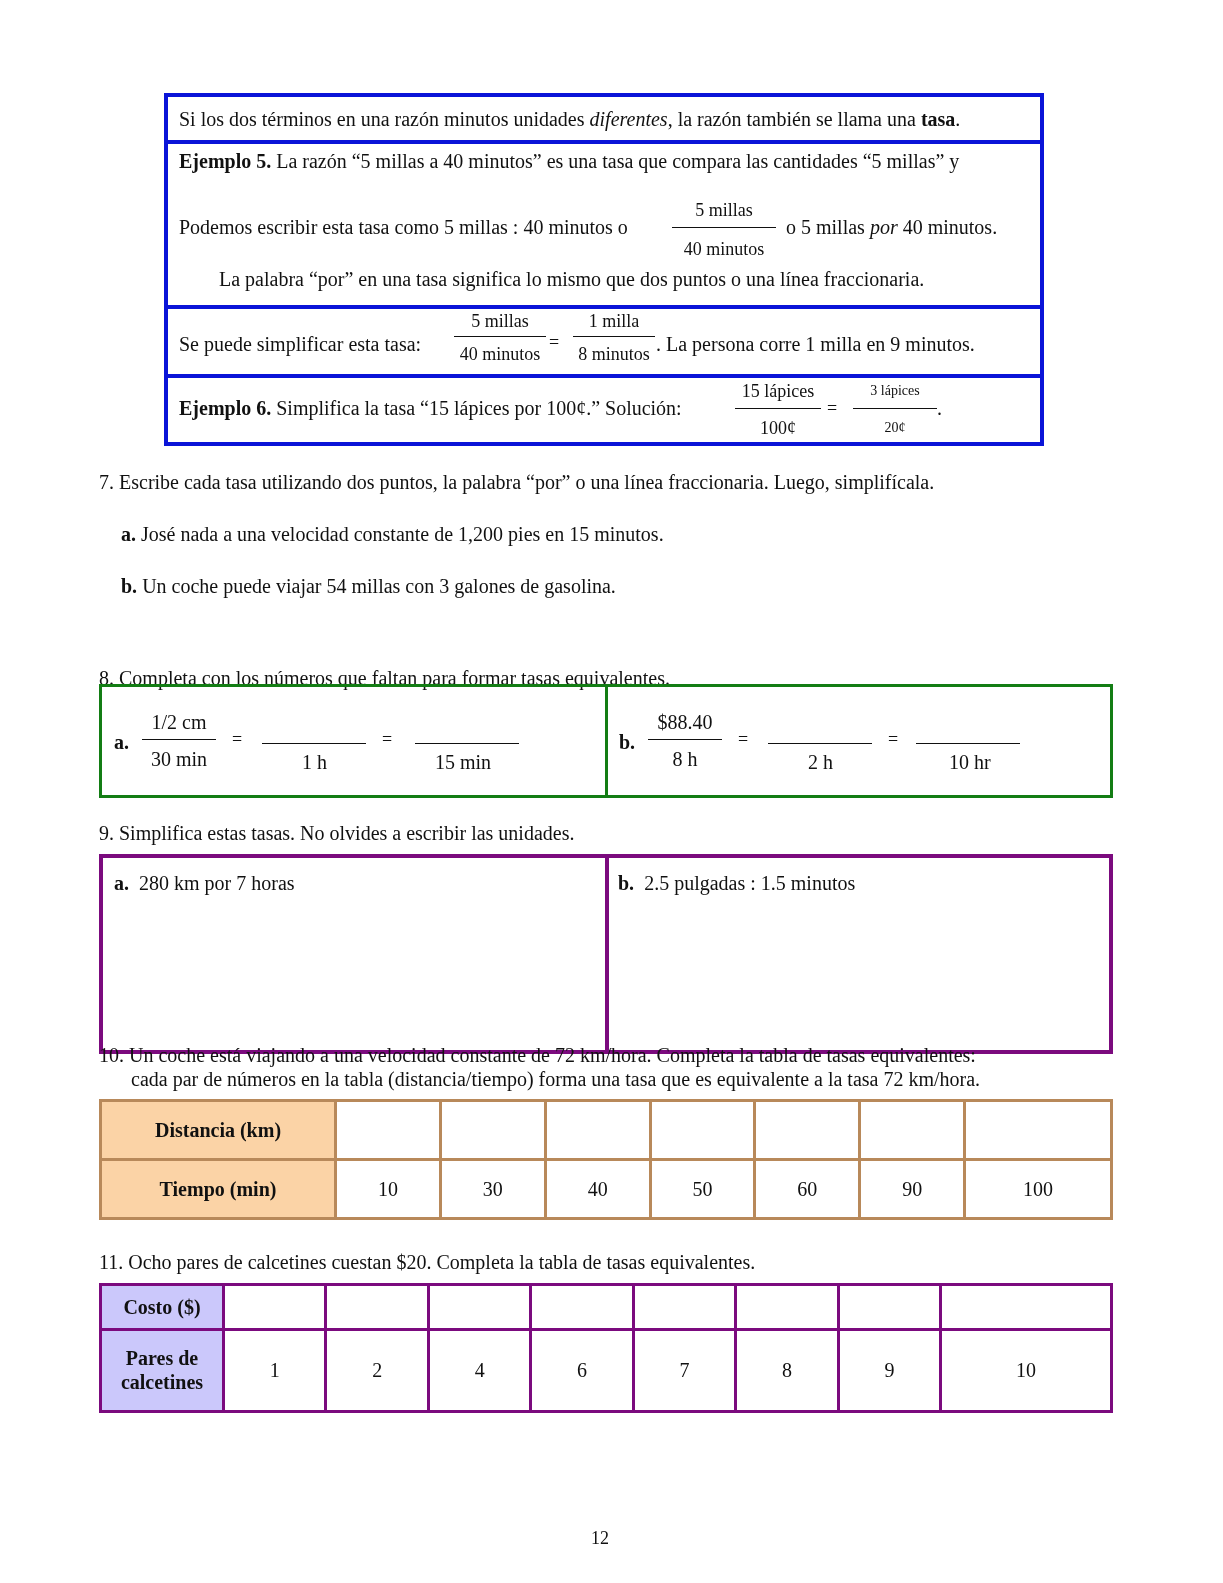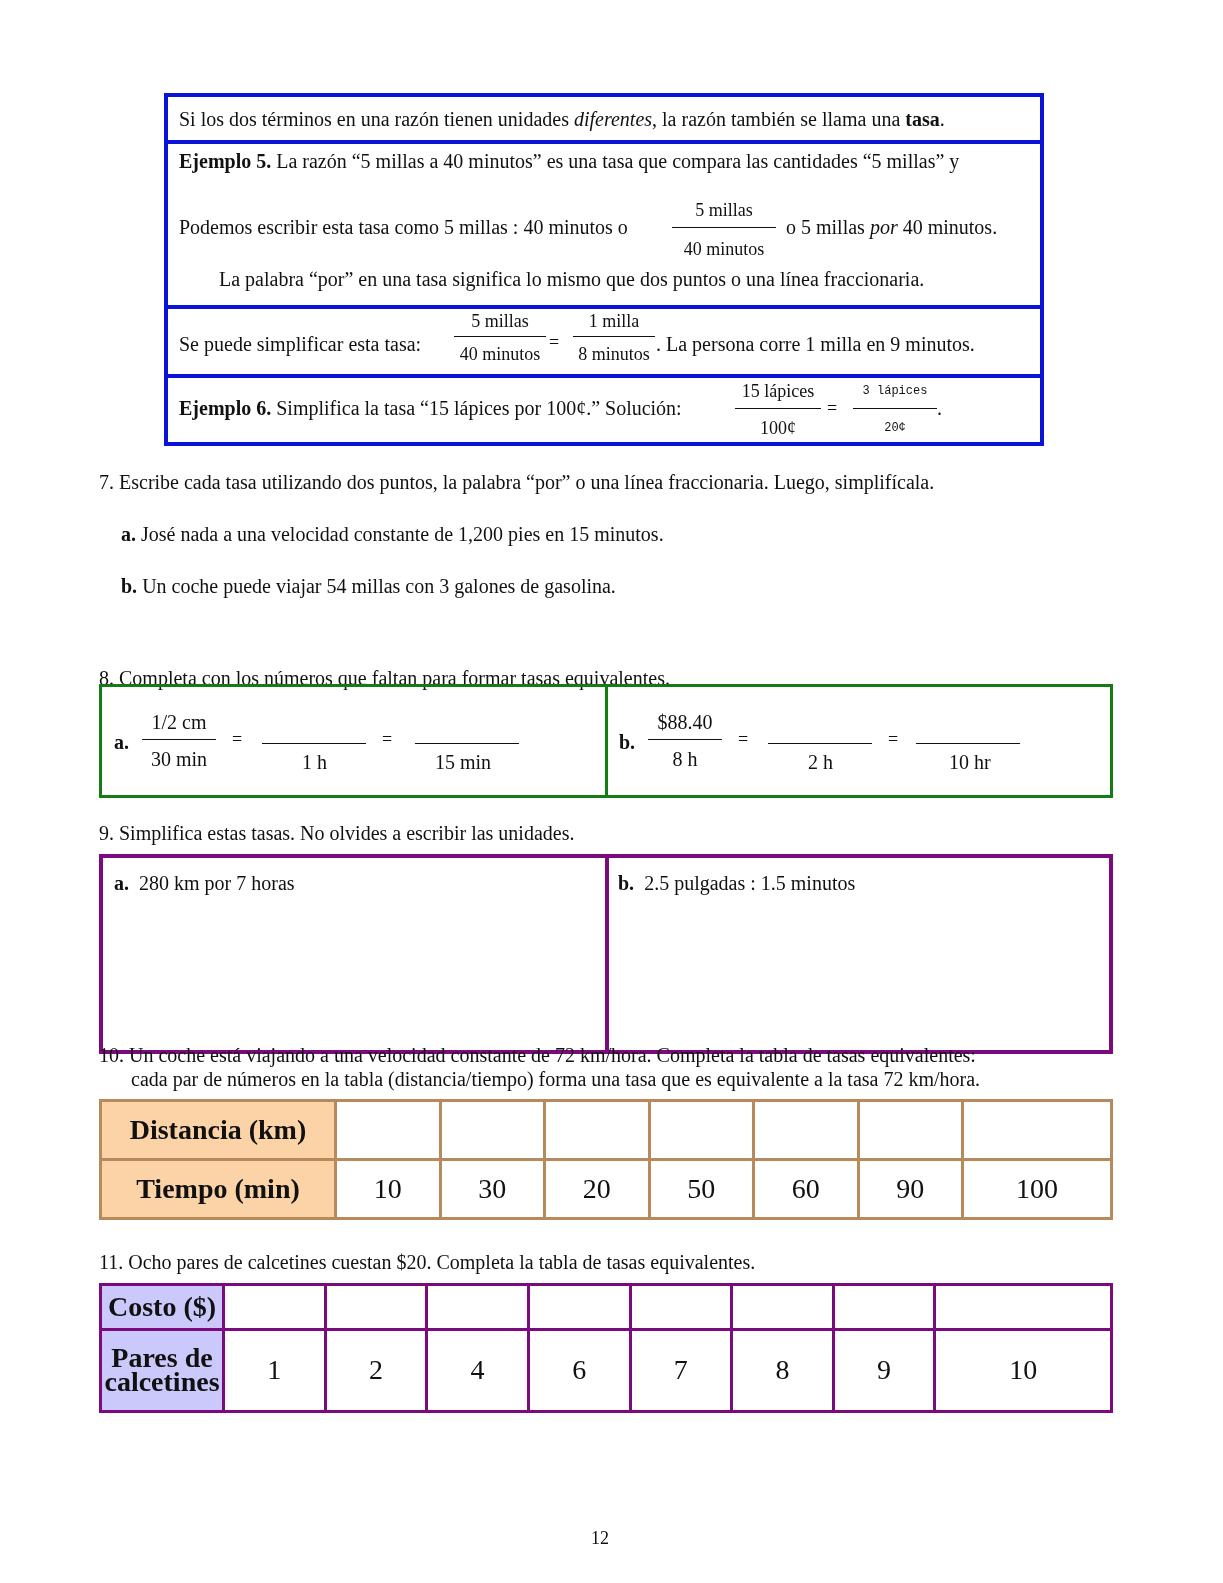--- a/index.html
+++ b/index.html
@@ -8,36 +8,36 @@
   .brow { position:absolute; left:0; right:0; border-bottom:4px solid #0a14d8; box-sizing:border-box; }
   .txt { position:absolute; white-space:nowrap; line-height:24px; }
   .frac { position:absolute; text-align:center; line-height:22px; }
   .frac .num { display:block; }
   .frac .bar { display:block; border-top:1.5px solid #111; margin:4px 0; }
   .frac .den { display:block; }
   .greenbox { position:absolute; left:99px; top:684px; width:1014px; height:114px; border:3px solid #137d14; box-sizing:border-box; }
   .greenbox .divider { position:absolute; left:503px; top:0; bottom:0; border-left:3px solid #137d14; }
   .purplebox { position:absolute; left:99px; top:854px; width:1014px; height:200px; border:4px solid #7b0a7e; box-sizing:border-box; }
   .purplebox .divider { position:absolute; left:502px; top:0; bottom:0; border-left:4px solid #7b0a7e; }
-  table { border-collapse:collapse; position:absolute; font-family:"Liberation Serif", serif; font-size:28px; }
+  table { border-collapse:collapse; position:absolute; font-family:"Liberation Serif", serif; font-size:20px; }
   .t10 { left:99px; top:1099px; width:1014px; height:121px; }
   .t10 td { border:3px solid #b8895a; text-align:center; }
   .t10 td.hdr { background:#fbd3a6; font-weight:bold; width:230px; }
   .t11 { left:99px; top:1283px; width:1014px; height:130px; }
   .t11 td { border:3px solid #7b0a7e; text-align:center; }
   .t11 td.hdr { background:#cbc8fb; font-weight:bold; width:118px; line-height:24px; }
   .blank { position:absolute; border-top:1.5px solid #111; }
   b { font-weight:bold; }
 </style>
 </head>
 <body>
 
 <div class="bluebox">
   <div class="brow" style="top:0;height:47px;">
-    <div class="txt" style="left:11px;top:10px;"><span>Si los dos términos en una razón tienen unidades </span><i>diferentes</i><span>, la razón también se llama una </span><b>tasa</b><span>.</span></div>
+    <div class="txt" style="left:11px;top:10px;"><span>Si los dos términos en una razón minutos unidades </span><i>diferentes</i><span>, la razón también se llama una </span><b>tasa</b><span>.</span></div>
   </div>
   <div class="brow" style="top:38px;height:174px;">
     <div class="txt" style="left:11px;top:14px;"><b>Ejemplo 5.</b><span> La razón “5 millas a 40 minutos” es una tasa que compara las cantidades “5 millas” y</span></div>
     <div class="txt" style="left:11px;top:80px;">Podemos escribir esta tasa como 5 millas : 40 minutos o</div>
     <div class="frac" style="left:504px;top:64px;width:104px;font-size:18px;">
       <span class="num">5 millas</span>
       <span class="bar" style="margin:6px 0 10px;"></span>
       <span class="den">40 minutos</span>
     </div>
     <div class="txt" style="left:618px;top:80px;"><span>o 5 millas </span><i>por</i><span> 40 minutos.</span></div>
@@ -59,21 +59,21 @@
     <div class="txt" style="left:488px;top:30px;">. La persona corre 1 milla en 9 minutos.</div>
   </div>
   <div style="position:absolute;left:0;right:0;top:277px;height:52px;">
     <div class="txt" style="left:11px;top:22px;"><b>Ejemplo 6.</b><span> Simplifica la tasa “15 lápices por 100¢.” Solución:</span></div>
     <div class="frac" style="left:567px;top:6px;width:86px;font-size:18px;">
       <span class="num">15 lápices</span>
       <span class="bar" style="margin:6px 0 8px;"></span>
       <span class="den">100¢</span>
     </div>
     <div class="txt" style="left:659px;top:22px;font-size:18px;">=</div>
-    <div class="frac" style="left:685px;top:6px;width:84px;font-size:12px;font-family:Liberation Mono, monospace;">
+    <div class="frac" style="left:685px;top:6px;width:84px;font-size:14px;">
       <span class="num">3 lápices</span>
       <span class="bar" style="margin:6px 0 8px;"></span>
       <span class="den">20¢</span>
     </div>
     <div class="txt" style="left:769px;top:22px;">.</div>
   </div>
 </div>
 
 <div class="txt" style="left:99px;top:470px;">7. Escribe cada tasa utilizando dos puntos, la palabra “por” o una línea fraccionaria. Luego, simplifícala.</div>
 <div class="txt" style="left:121px;top:522px;"><b>a.</b><span> José nada a una velocidad constante de 1,200 pies en 15 minutos.</span></div>
@@ -128,21 +128,21 @@
     <td></td>
     <td></td>
     <td></td>
     <td></td>
     <td></td>
   </tr>
   <tr>
     <td class="hdr">Tiempo (min)</td>
     <td>10</td>
     <td>30</td>
-    <td>20</td>
+    <td>40</td>
     <td>50</td>
     <td>60</td>
     <td>90</td>
     <td>100</td>
   </tr>
 </tbody>
   </table>
 
 <div class="txt" style="left:99px;top:1250px;">11. Ocho pares de calcetines cuestan $20. Completa la tabla de tasas equivalentes.</div>
 <table class="t11">

